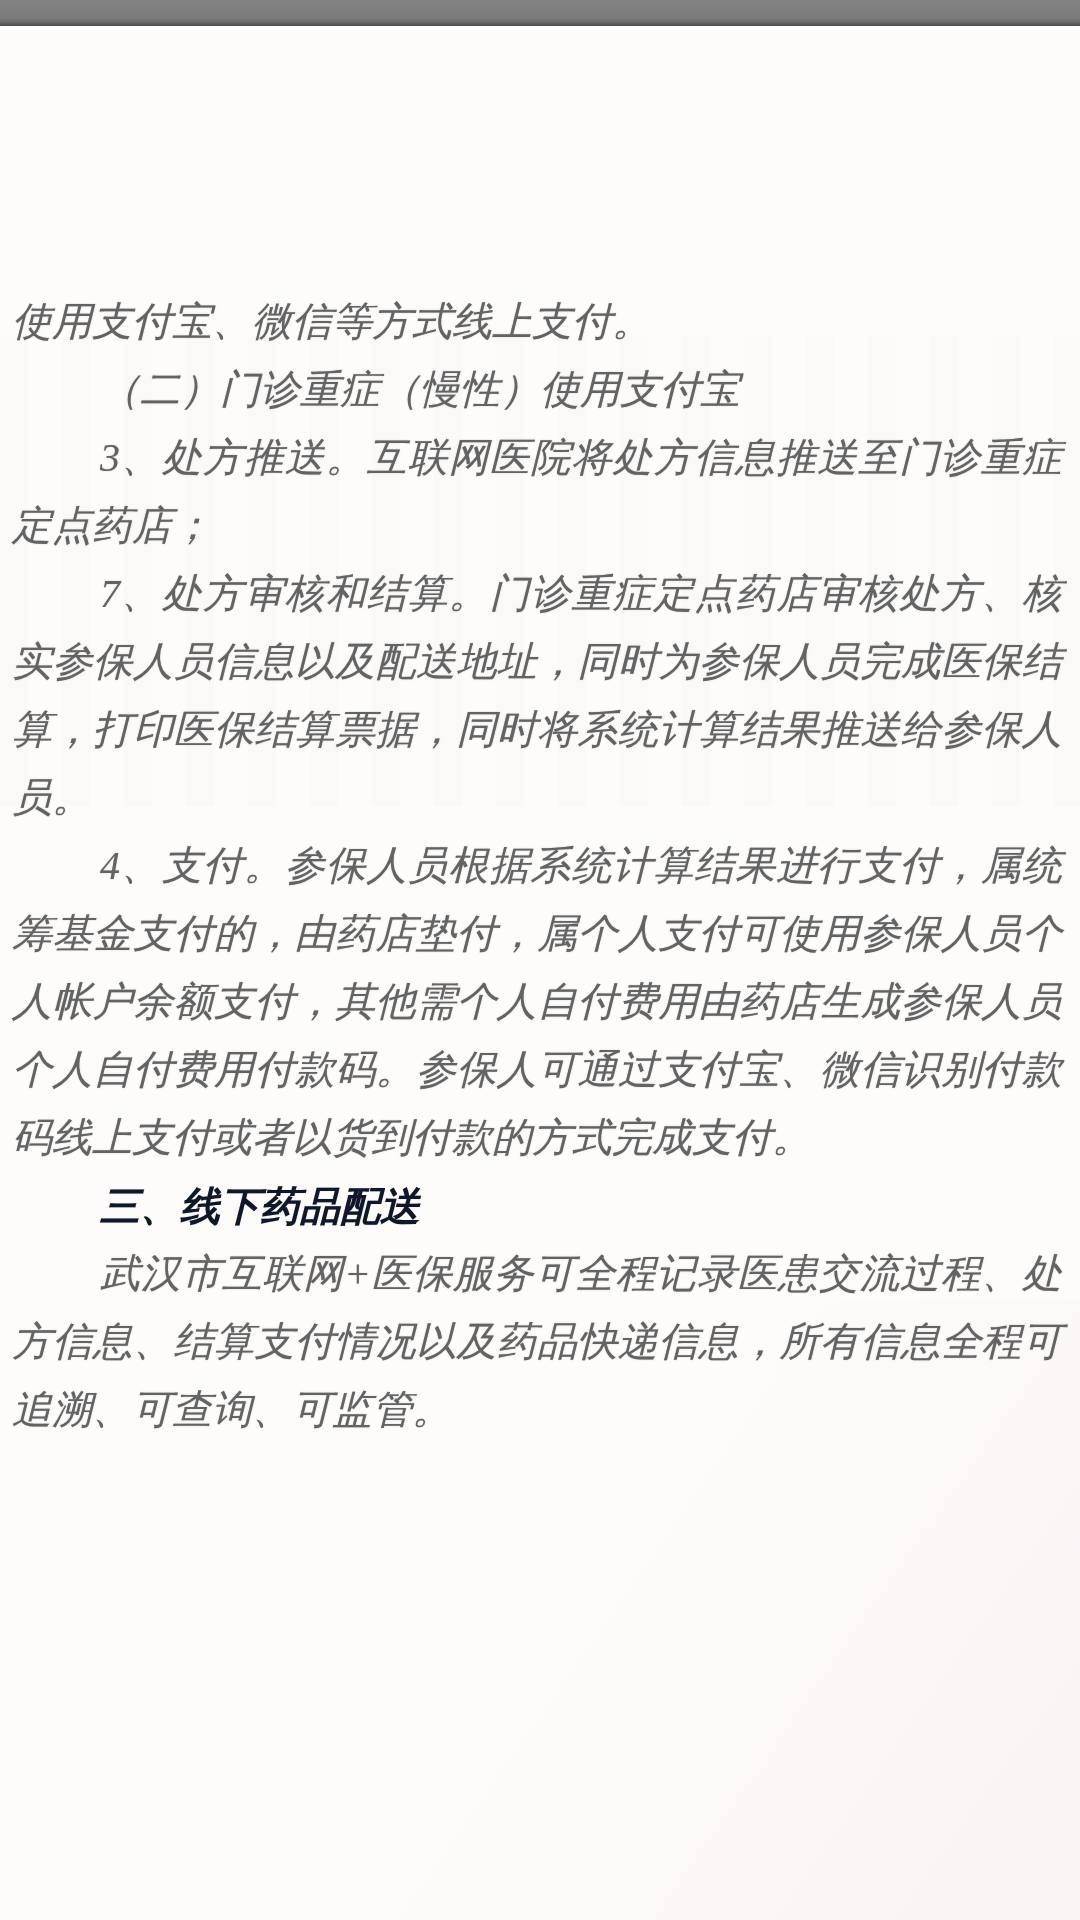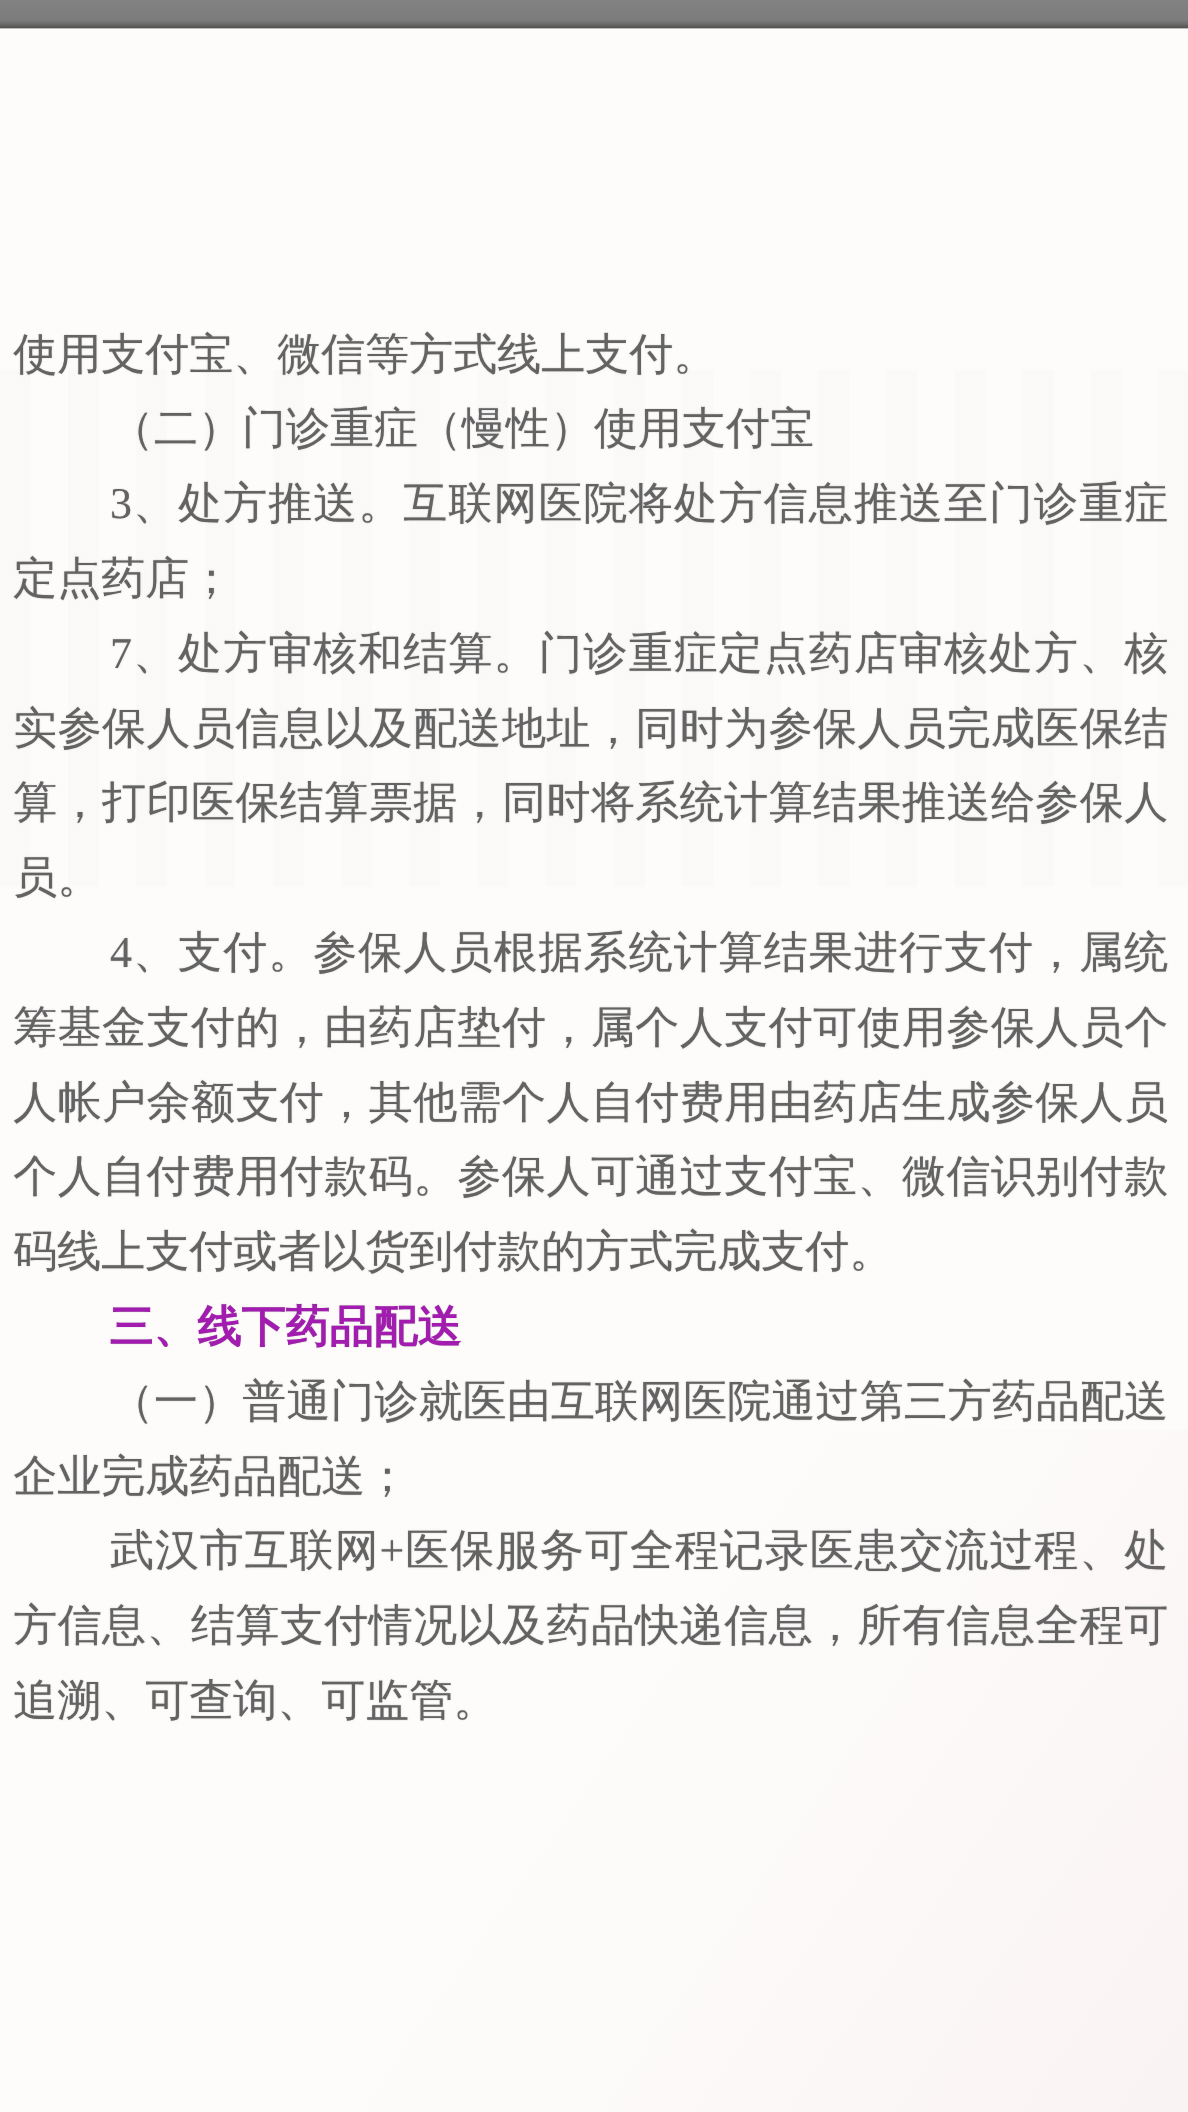--- a/index.html
+++ b/index.html
@@ -6,20 +6,21 @@
     margin: 0;
     padding: 0;
     background: #ffffff;
   }
   .screen {
     position: relative;
     width: 1080px;
     height: 1920px;
     overflow: hidden;
     background: #fdfcfb;
+    font-style: italic;
   }
   .top-bar {
     position: absolute;
     top: 0; left: 0; right: 0;
     height: 26px;
     background: linear-gradient(#828282 0%, #7c7c7c 70%, #6b6b6b 84%, #4c4c4c 100%);
   }
   .paper {
     position: absolute;
     top: 26px; left: 0; right: 0; bottom: 0;
@@ -59,36 +60,35 @@
   .para {
     margin: 0;
     padding: 0;
   }
   .para.indent {
     text-indent: 88px;
   }
   .para.heading {
     font-family: "Liberation Sans", sans-serif;
     font-weight: 700;
-    color: #a21caf;
+    color: #0f172a;
     text-shadow: 0 0 1px rgba(90,90,90,0.5);
   }
 </style>
 </head>
 <body>
 
 <div class="screen">
   <div class="top-bar"></div>
   <div class="paper">
     <div class="texture-stripes"></div>
     <div class="texture-pink"></div>
     <main class="doc">
         <p class="para">使用支付宝、微信等方式线上支付。</p>
         <p class="para indent">（二）门诊重症（慢性）使用支付宝</p>
         <p class="para indent">3、处方推送。互联网医院将处方信息推送至门诊重症定点药店；</p>
         <p class="para indent">7、处方审核和结算。门诊重症定点药店审核处方、核实参保人员信息以及配送地址，同时为参保人员完成医保结算，打印医保结算票据，同时将系统计算结果推送给参保人员。</p>
         <p class="para indent">4、支付。参保人员根据系统计算结果进行支付，属统筹基金支付的，由药店垫付，属个人支付可使用参保人员个人帐户余额支付，其他需个人自付费用由药店生成参保人员个人自付费用付款码。参保人可通过支付宝、微信识别付款码线上支付或者以货到付款的方式完成支付。</p>
         <p class="para heading indent">三、线下药品配送</p>
-        <p class="para indent">（一）普通门诊就医由互联网医院通过第三方药品配送企业完成药品配送；</p>
         <p class="para indent">武汉市互联网+医保服务可全程记录医患交流过程、处方信息、结算支付情况以及药品快递信息，所有信息全程可追溯、可查询、可监管。</p>
       </main>
   </div>
 </div>
 
 </body></html>

